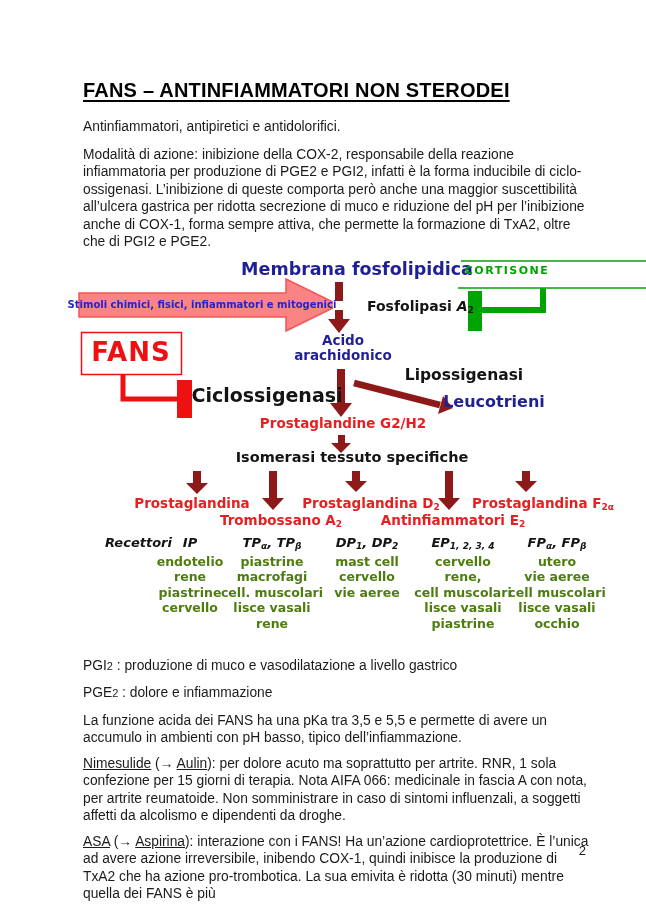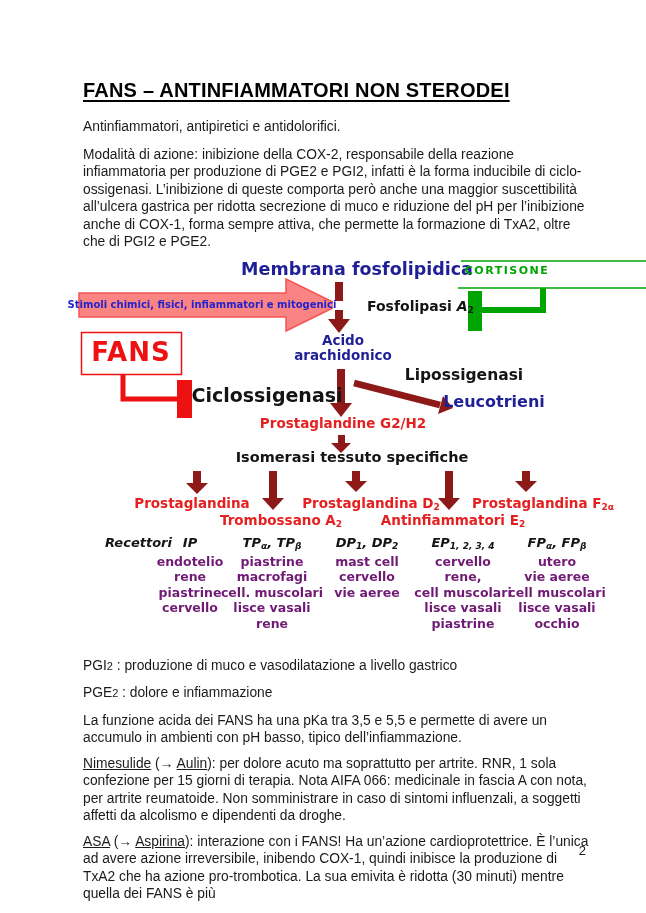--- a/index.html
+++ b/index.html
@@ -53,21 +53,21 @@
   .p0{left:171px;top:238px;}
   .p1{left:260px;top:255px;}
   .p2{left:350px;top:238px;}
   .p3{left:432px;top:255px;}
   .p4{left:522px;top:238px;}
   .sub{font-size:9px;vertical-align:-2px;}
   #lbl-recettori{left:84px;top:278px;font-size:13px;font-style:italic;color:#141414;}
   .rhead{position:absolute;top:278px;transform:translateX(-50%);white-space:nowrap;
          font-size:13px;font-style:italic;color:#141414;}
   .rcol{position:absolute;top:297px;transform:translateX(-50%);white-space:nowrap;
-        text-align:center;font-size:12.5px;line-height:15.5px;color:#701a75;}
+        text-align:center;font-size:12.5px;line-height:15.5px;color:#4d7c0f;}
   .r0{left:169px;} .r1{left:251px;} .r2{left:346px;} .r3{left:442px;} .r4{left:536px;}
 
   .page-num{position:absolute;top:843px;right:60px;font-size:13px;color:#1b1b1b;}
 </style>
 </head>
 <body>
 
 <div class="page">
 
   <h1 class="doc-title">FANS – ANTINFIAMMATORI NON STERODEI</h1>

